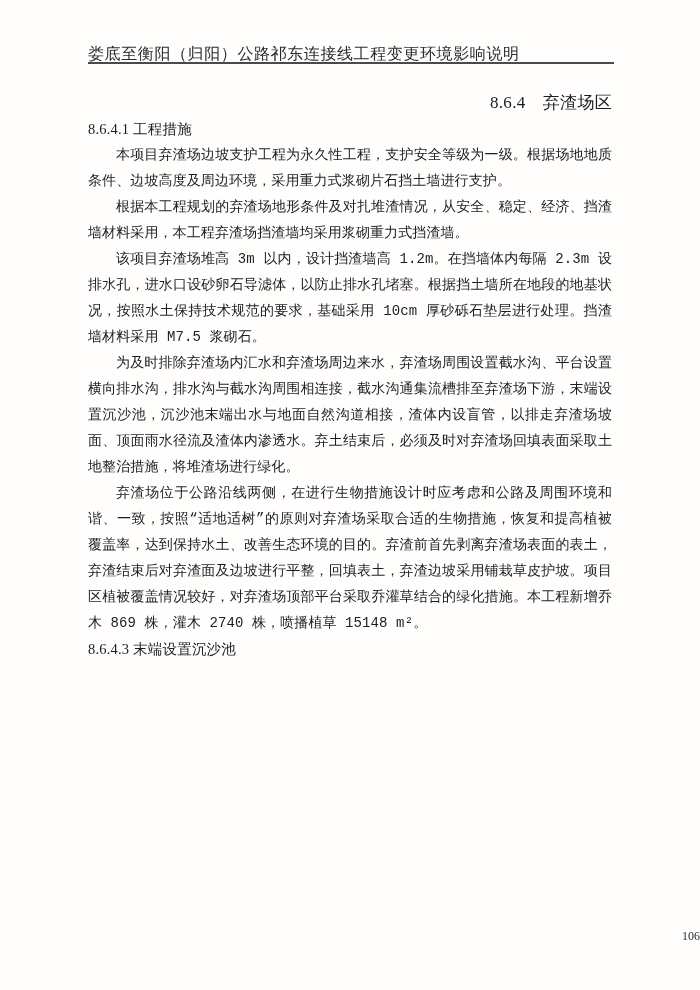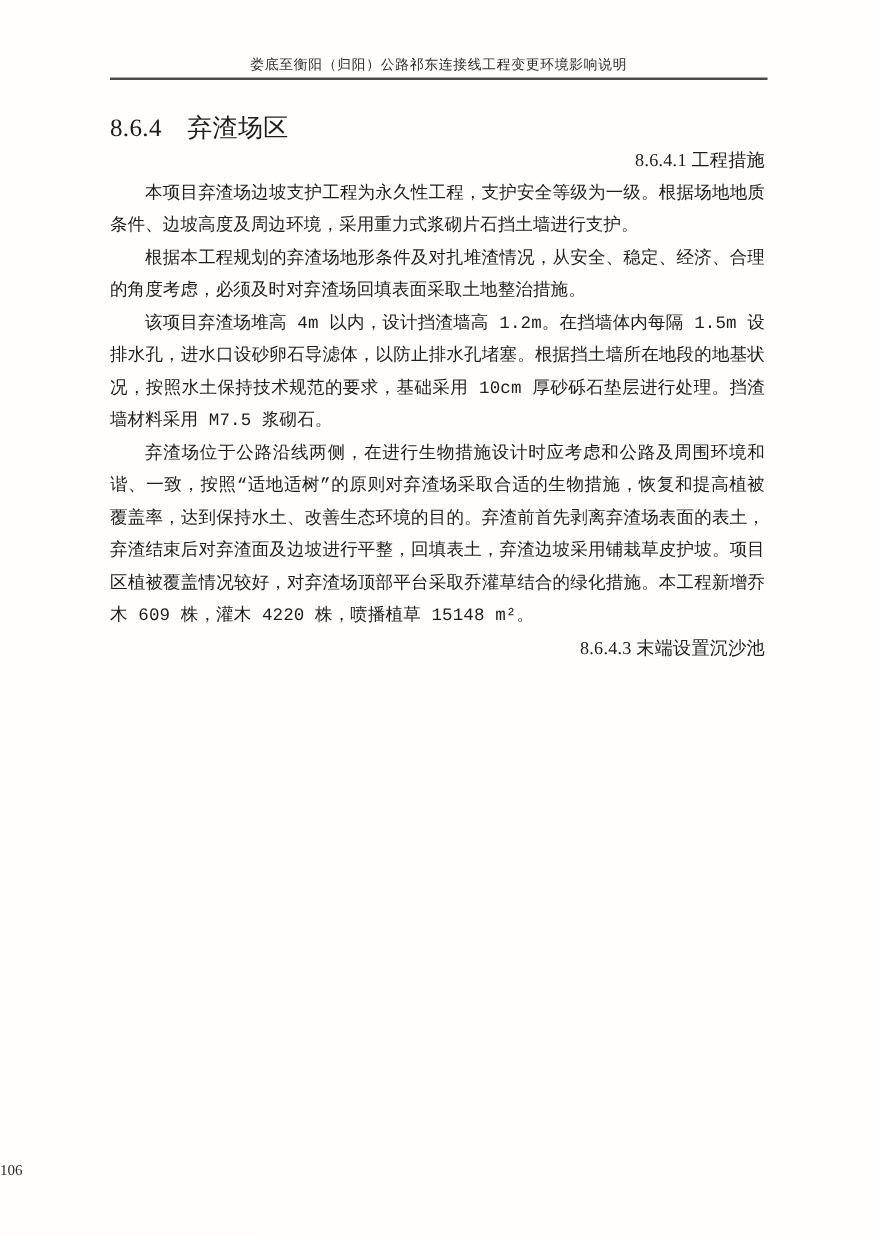--- a/index.html
+++ b/index.html
@@ -14,22 +14,22 @@
     background: #fffefd;
     font-family: "Liberation Serif", "DejaVu Serif", serif;
     color: #1d1d1d;
     overflow: hidden;
   }
   .running-header {
     position: absolute;
     top: 44px;
     left: 88px;
     width: 526px;
-    text-align: center;
-    font-size: 11px;
+    text-align: left;
+    font-size: 16px;
     letter-spacing: 0.6px;
     color: #2b2b2b;
     white-space: nowrap;
   }
   .header-rule {
     position: absolute;
     top: 62px;
     left: 88px;
     width: 526px;
     height: 2px;
@@ -39,61 +39,62 @@
     position: absolute;
     top: 90px;
     left: 88px;
     width: 524px;
     font-size: 14px;
     line-height: 26px;
     text-align: justify;
     text-justify: inter-ideograph;
   }
   .h-section {
-    font-size: 20px;
+    font-size: 17px;
     letter-spacing: 0.3px;
-    text-align: left;
+    text-align: right;
   }
   .h-sub {
     font-size: 14.5px;
     letter-spacing: 0.2px;
-    text-align: right;
+    text-align: left;
   }
   .para {
     text-indent: 2em;
     letter-spacing: 0.1px;
     font-family: Liberation Mono, monospace;
   }
   .content > div {
     margin: 0;
   }
   .page-footer {
     position: absolute;
     bottom: 46px;
     left: 0;
     width: 700px;
-    text-align: left;
+    text-align: right;
     font-size: 12px;
     color: #2b2b2b;
   }
 </style>
 </head>
 <body>
 
 <div class="page">
 
   <div class="running-header">娄底至衡阳（归阳）公路祁东连接线工程变更环境影响说明</div>
 
   <div class="header-rule"></div>
 
   <div class="content">
     <div class="h-section">8.6.4　弃渣场区</div>
     <div class="h-sub">8.6.4.1 工程措施</div>
     <div class="para">本项目弃渣场边坡支护工程为永久性工程，支护安全等级为一级。根据场地地质条件、边坡高度及周边环境，采用重力式浆砌片石挡土墙进行支护。</div>
-    <div class="para">根据本工程规划的弃渣场地形条件及对扎堆渣情况，从安全、稳定、经济、合理的角度考虑，必须及时对弃渣场回填表面采取土地整治措施。</div>
-    <div class="para">该项目弃渣场堆高 4m 以内，设计挡渣墙高 1.2m。在挡墙体内每隔 1.5m 设排水孔，进水口设砂卵石导滤体，以防止排水孔堵塞。根据挡土墙所在地段的地基状况，按照水土保持技术规范的要求，基础采用 10cm 厚砂砾石垫层进行处理。挡渣墙材料采用 M7.5 浆砌石。</div>
-    <div class="para">弃渣场位于公路沿线两侧，在进行生物措施设计时应考虑和公路及周围环境和谐、一致，按照“适地适树”的原则对弃渣场采取合适的生物措施，恢复和提高植被覆盖率，达到保持水土、改善生态环境的目的。弃渣前首先剥离弃渣场表面的表土，弃渣结束后对弃渣面及边坡进行平整，回填表土，弃渣边坡采用铺栽草皮护坡。项目区植被覆盖情况较好，对弃渣场顶部平台采取乔灌草结合的绿化措施。本工程新增乔木 609 株，灌木 4220 株，喷播植草 15148 m²。</div>
+    <div class="para">根据本工程规划的弃渣场地形条件及对扎堆渣情况，从安全、稳定、经济、挡渣墙材料采用，本工程弃渣场挡渣墙均采用浆砌重力式挡渣墙。</div>
+    <div class="para">该项目弃渣场堆高 3m 以内，设计挡渣墙高 1.2m。在挡墙体内每隔 2.3m 设排水孔，进水口设砂卵石导滤体，以防止排水孔堵塞。根据挡土墙所在地段的地基状况，按照水土保持技术规范的要求，基础采用 10cm 厚砂砾石垫层进行处理。挡渣墙材料采用 M7.5 浆砌石。</div>
+    <div class="para">为及时排除弃渣场内汇水和弃渣场周边来水，弃渣场周围设置截水沟、平台设置横向排水沟，排水沟与截水沟周围相连接，截水沟通集流槽排至弃渣场下游，末端设置沉沙池，沉沙池末端出水与地面自然沟道相接，渣体内设盲管，以排走弃渣场坡面、顶面雨水径流及渣体内渗透水。弃土结束后，必须及时对弃渣场回填表面采取土地整治措施，将堆渣场进行绿化。</div>
+    <div class="para">弃渣场位于公路沿线两侧，在进行生物措施设计时应考虑和公路及周围环境和谐、一致，按照“适地适树”的原则对弃渣场采取合适的生物措施，恢复和提高植被覆盖率，达到保持水土、改善生态环境的目的。弃渣前首先剥离弃渣场表面的表土，弃渣结束后对弃渣面及边坡进行平整，回填表土，弃渣边坡采用铺栽草皮护坡。项目区植被覆盖情况较好，对弃渣场顶部平台采取乔灌草结合的绿化措施。本工程新增乔木 869 株，灌木 2740 株，喷播植草 15148 m²。</div>
     <div class="h-sub">8.6.4.3 末端设置沉沙池</div>
   </div>
 
   <div class="page-footer">106</div>
 
 </div>
 
 </body></html>

